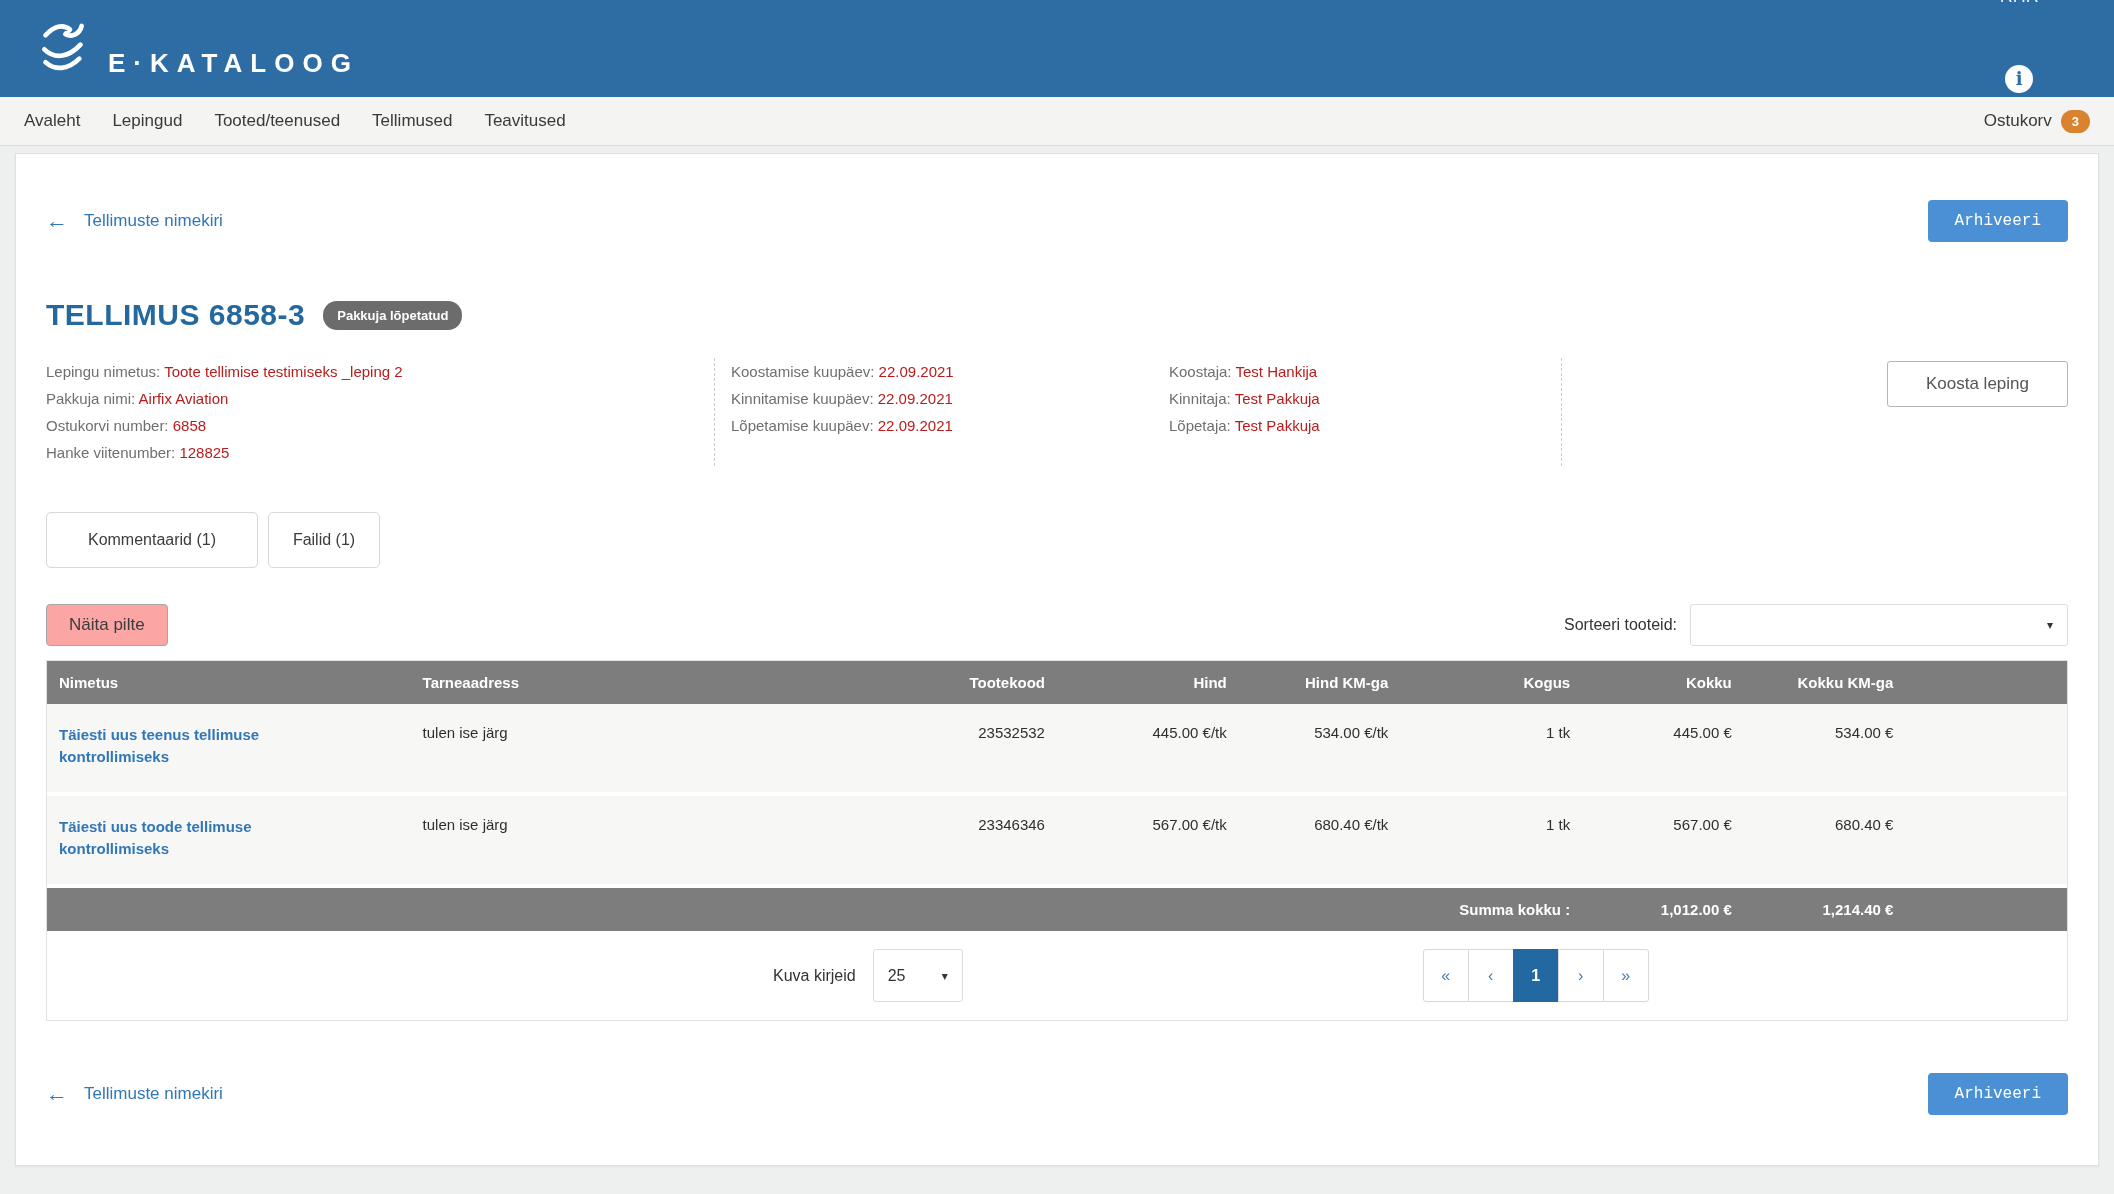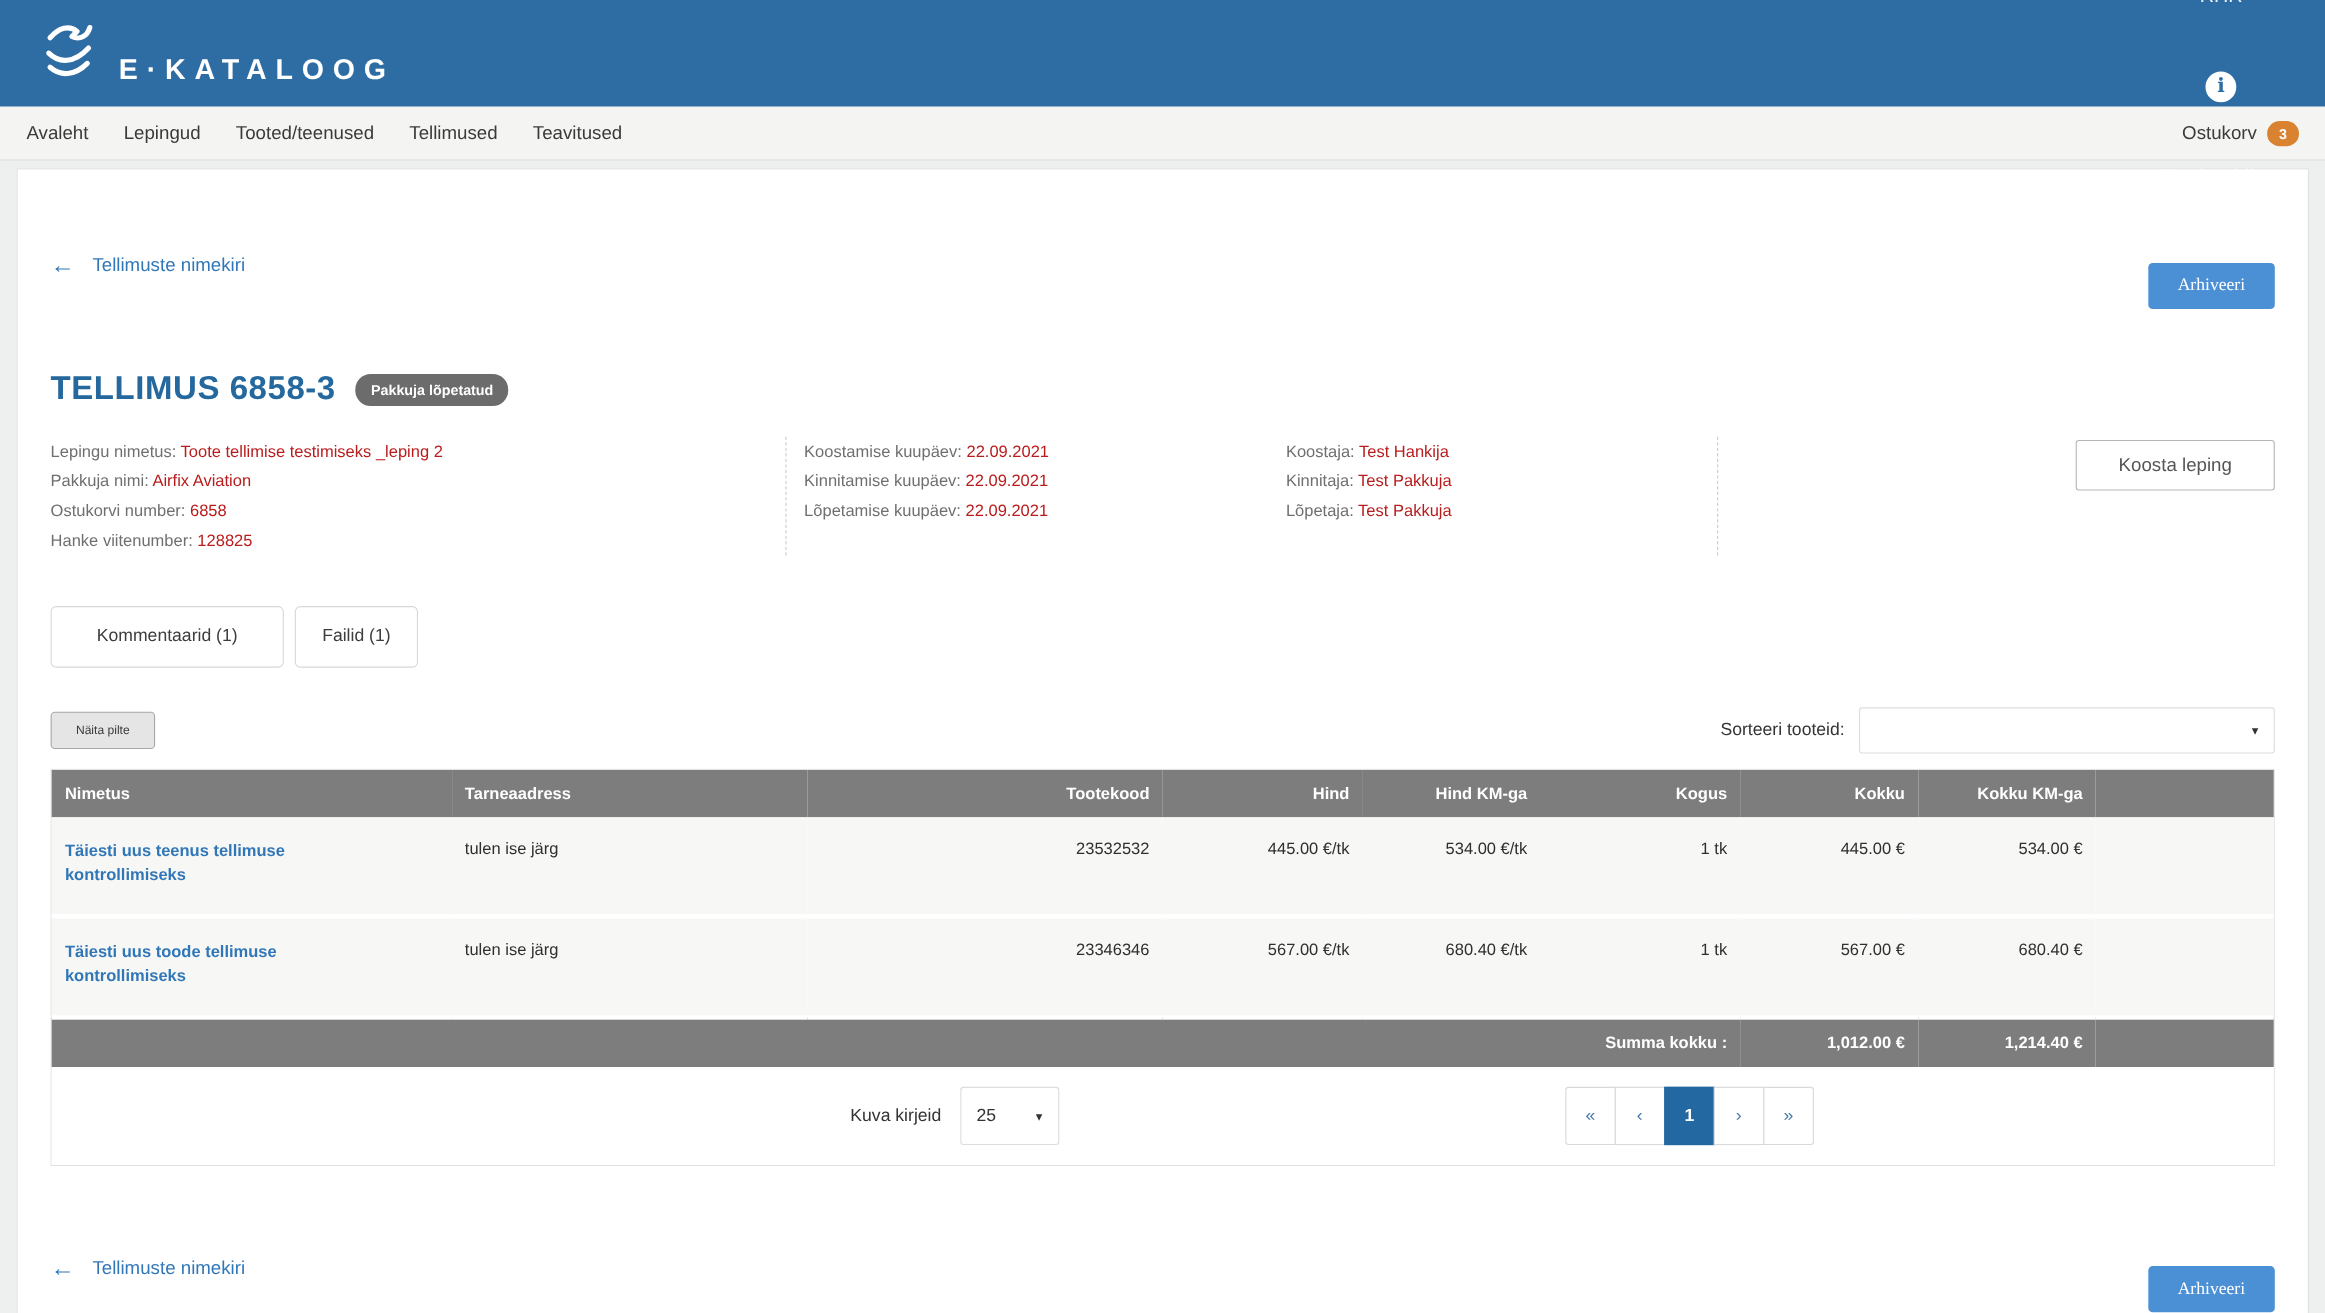--- a/index.html
+++ b/index.html
@@ -55,22 +55,21 @@
     box-shadow: 0 1px 2px rgba(0,0,0,.05);
     padding: 0 30px 50px;
   }
   .row-between { display: flex; justify-content: space-between; align-items: center; }
   .back-row { padding-top: 46px; }
   .back-link { display: inline-flex; align-items: center; gap: 16px; color: #3177b8; font-size: 17px; cursor: pointer; }
   .back-arrow { font-size: 22px; line-height: 1; }
   .btn-primary {
     background: #4b90d4; color: #fff; border: none; border-radius: 4px;
     font-size: 16px; padding: 12px 27px; cursor: pointer;
-    font-family: Liberation Serif, serif;
-    margin-top: 39px;
+    font-family: Liberation Mono, monospace;
   }
 
   .title-row { margin-top: 56px; display: flex; align-items: center; gap: 18px; }
   .page-title { margin: 0; font-size: 30px; font-weight: bold; color: #24689e; letter-spacing: .5px; }
   .status-badge {
     background: #6c6c6c; color: #fff; font-size: 13px; font-weight: bold;
     padding: 7px 14px; border-radius: 14px;
   }
 
   
@@ -94,22 +93,22 @@
   .tab {
     border: 1px solid #d8d8d8; border-radius: 5px; background: #fff;
     font-size: 16px; color: #3c3c3c; padding: 18px 0; text-align: center; cursor: pointer;
   }
   .tab-comments { width: 212px; }
   .tab-files { width: 112px; }
 
   
   .toolbar { margin-top: 36px; }
   .btn-gray {
-    background: #e5e5e5; border: 1px solid #a6a6a6; border-radius: 4px;
-    color: #3c3c3c; font-size: 11px; padding: 10px 22px; cursor: pointer;
+    background: #fca5a5; border: 1px solid #a6a6a6; border-radius: 4px;
+    color: #3c3c3c; font-size: 17px; padding: 10px 22px; cursor: pointer;
     font-family: "Liberation Sans", sans-serif;
   }
   .sort { display: flex; align-items: center; gap: 13px; font-size: 16px; color: #333; }
   .select {
     border: 1px solid #ddd; border-radius: 3px; background: #fff;
     display: flex; align-items: center; justify-content: space-between;
     padding: 0 14px; cursor: pointer;
   }
   .select .caret { color: #333; font-size: 12px; }
   .sort-select { width: 378px; height: 42px; }

